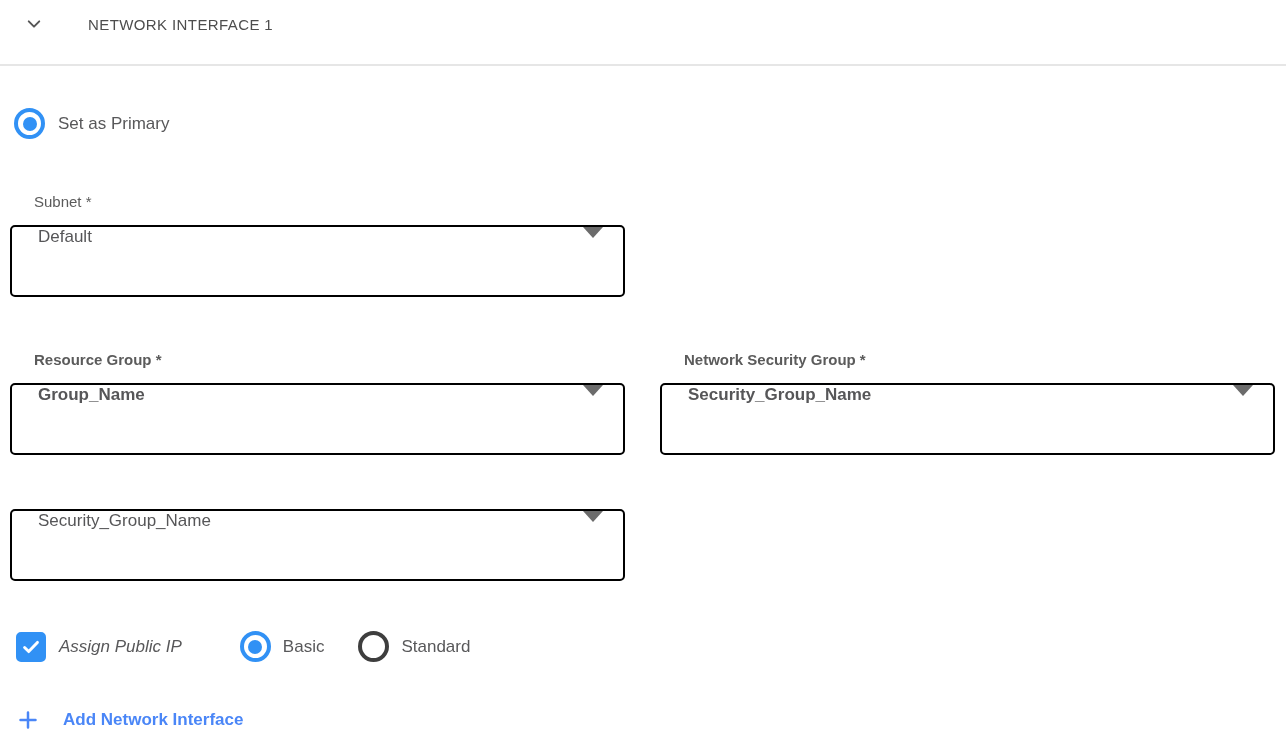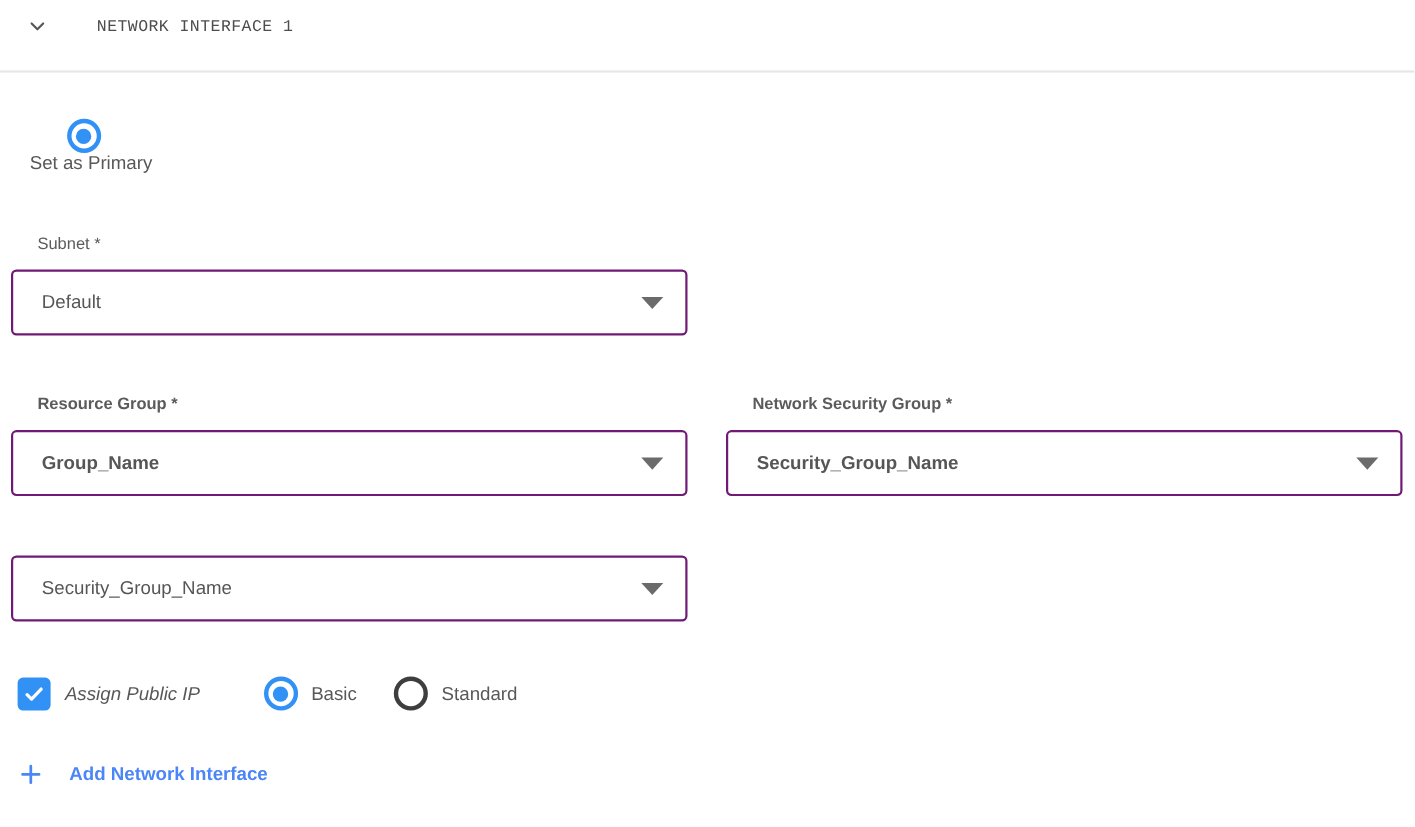--- a/index.html
+++ b/index.html
@@ -6,21 +6,21 @@
   html, body { background: #ffffff; }
   body {
     width: 1286px; height: 752px;
     font-family: "Liberation Sans", sans-serif;
     color: #58585a;
     overflow: hidden;
   }
   .page { padding: 9px 11px 0 10px; }
 
   
-  .section-header { display: flex; align-items: center; height: 30px; font-family: Liberation Mono, monospace; }
+  .section-header { display: flex; align-items: center; height: 30px; }
   .collapse-btn {
     background: none; border: none; padding: 0; cursor: pointer;
     width: 18px; height: 18px; margin-left: 15px;
     display: flex; align-items: center; justify-content: center;
   }
   .section-title {
     margin-left: 45px;
     font-size: 15px; color: #4d4d4d; letter-spacing: 0.4px;
   }
   .divider {
@@ -37,36 +37,36 @@
   .radio {
     width: 31px; height: 31px; border-radius: 50%;
     border: 4px solid #3191f5; background: #fff;
     display: inline-flex; align-items: center; justify-content: center;
     flex: 0 0 auto;
   }
   .radio .dot { width: 14px; height: 14px; border-radius: 50%; background: #3191f5; }
   .radio--off { border-color: #3e3e3e; }
   .choice-label { margin-left: 13px; font-size: 17px; color: #58585a; }
 
-  .primary-radio { margin-top: 42px; margin-left: 4px; flex-direction: column; }
+  .primary-radio { margin-top: 42px; margin-left: 4px; }
 
   .checkbox {
     width: 30px; height: 30px; border-radius: 5px;
     background: #3191f5; border: 2px solid #3191f5;
     display: inline-flex; align-items: center; justify-content: center;
     flex: 0 0 auto;
   }
 
   
   .field { margin-top: 54px; width: 615px; }
   .field-label { font-size: 15px; color: #5b5b5b; margin-bottom: 15px; margin-left: 24px; }
   .select {
-    height: 60px; width: 615px;
-    border: 2px solid #701a75; border-radius: 5px; background: #fff;
-    display: flex; align-items: center;
+    height: 72px; width: 615px;
+    border: 2px solid #000000; border-radius: 5px; background: #fff;
+    display: flex; 
     padding: 0 20px 0 26px;
     cursor: pointer;
   }
   .select-value { font-size: 17px; color: #565658; }
   .caret {
     margin-left: auto;
     width: 0; height: 0;
     border-left: 10px solid transparent;
     border-right: 10px solid transparent;
     border-top: 11px solid #6b6b6b;

